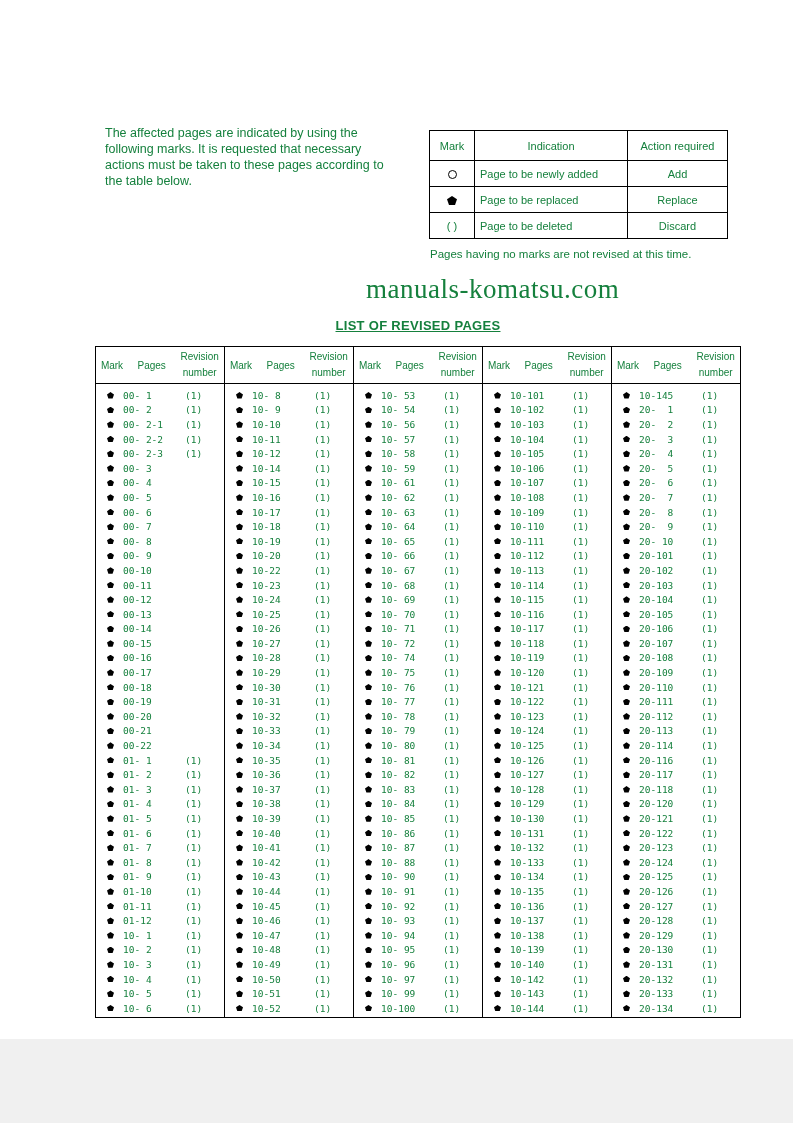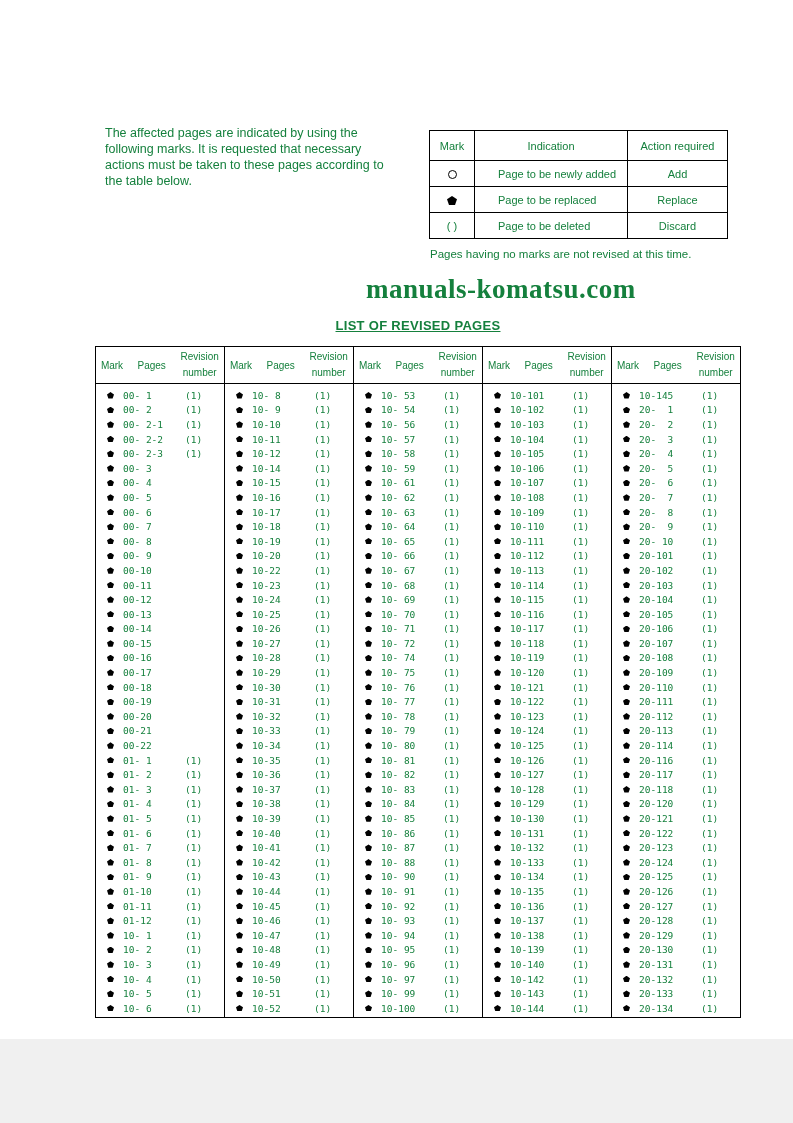--- a/index.html
+++ b/index.html
@@ -17,36 +17,36 @@
     position:absolute; left:429px; top:130px; border-collapse:collapse;
   }
   .marks-table th, .marks-table td { border:1px solid #000; }
   .marks-table th {
     font-weight:normal; font-size:11px; height:30px; text-align:center;
   }
   .marks-table th.c-mark { width:45px; }
   .marks-table th.c-ind  { width:153px; }
   .marks-table th.c-act  { width:100px;margin-top:9px; }
   .marks-table td { font-size:11px; height:26px; text-align:center; }
-  .marks-table td.ind { text-align:left; padding-left:23px; }
+  .marks-table td.ind { text-align:left; padding-left:5px; }
   .circle-icon {
     display:inline-block; width:9px; height:9px;
     border:1.4px solid #000; border-radius:50%; vertical-align:middle;
   }
   .penta-icon {
     display:inline-block; width:10px; height:9px; background:#000;
     clip-path:polygon(50% 0%,100% 36%,80% 100%,20% 100%,0% 36%);
     vertical-align:middle;
   }
   .note {
     position:absolute; left:430px; top:248px; font-size:11.5px; white-space:nowrap;
   }
   .watermark {
     position:absolute; left:366px; top:274px;
-    font-family:"Liberation Serif", serif; font-size:27px; font-weight:700;
+    font-family:"Liberation Serif", serif; font-size:27px; font-weight:400;
     letter-spacing:0.5px;
   }
   .list-title {
     position:absolute; left:95px; top:318px; width:646px; text-align:center;
     font-size:13px; font-weight:bold; letter-spacing:0.3px;text-decoration:underline;
   }
   .rp-table {
     position:absolute; left:95px; top:346px; width:646px; display:flex;
     border:1px solid #000; border-top-width:1.5px; border-bottom-width:1.5px;
   }

